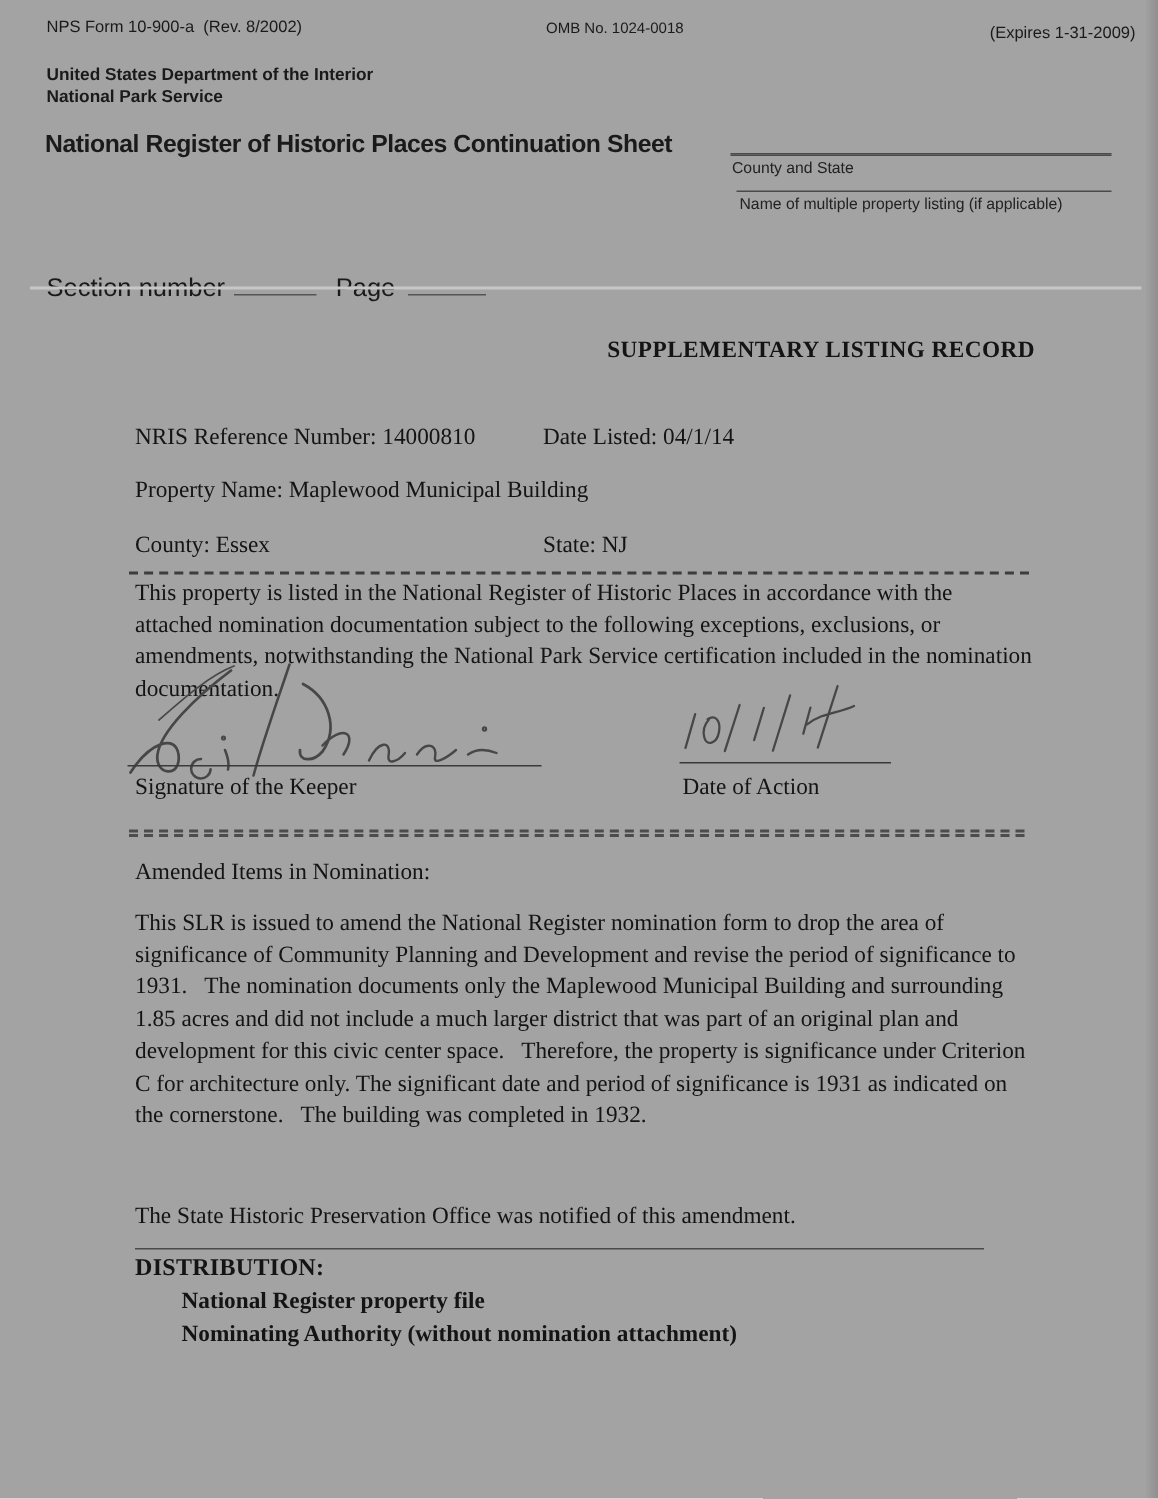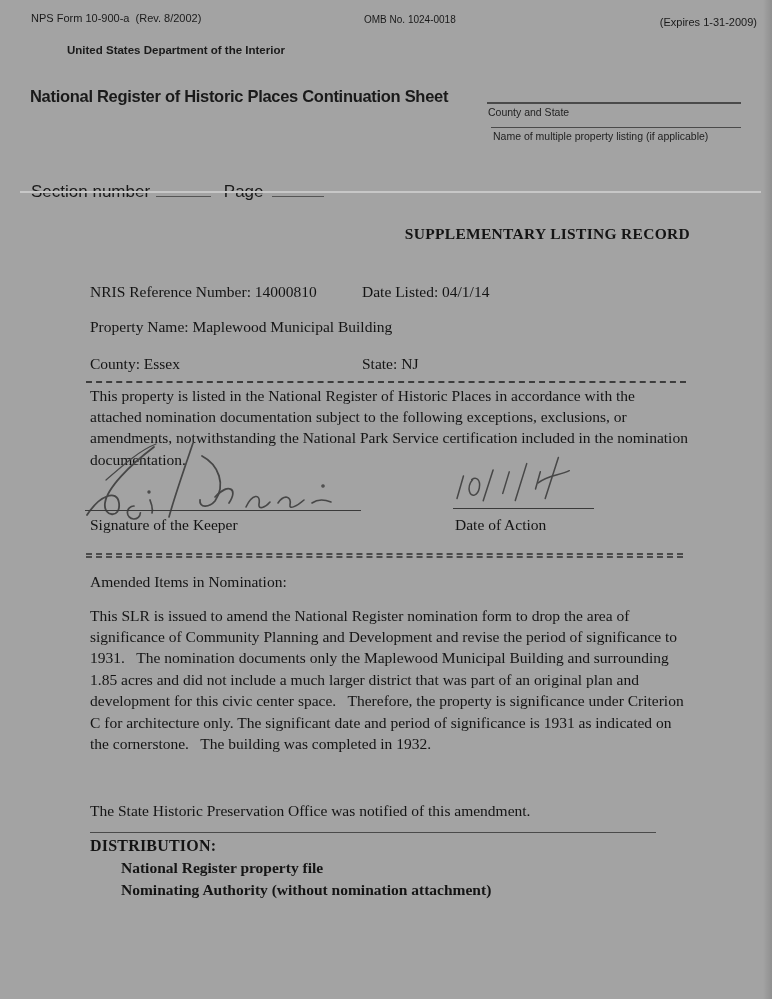--- a/index.html
+++ b/index.html
@@ -19,21 +19,21 @@
     pointer-events: none;
   }
 
   
   .sans { font-family: "Liberation Sans", sans-serif; }
   .fm-left   { position: absolute; left: 31px;  top: 12px; font-size: 11px; white-space: pre; }
   .fm-center { position: absolute; left: 349px; top: 14px; font-size: 10px; margin-left: 15px; }
   .fm-right  { position: absolute; right: 15px; top: 16px; font-size: 11px; }
   .dept {
     position: absolute; left: 31px; top: 43px;
-    font-weight: bold; font-size: 11.5px; line-height: 1.32; margin-left: 36px;
+    font-weight: bold; font-size: 11.5px; line-height: 1.32;
   }
   .form-title {
     position: absolute; left: 30px; top: 87px;
     font-weight: bold; font-size: 16.5px; letter-spacing: -0.3px;
   }
 
   .right-fields { position: absolute; left: 487px; top: 102px; width: 254px; font-size: 10.5px; color: #222; }
   .rf-rule  { border-top: 1.4px solid #4a4a4a; }
   .rf-label { padding: 2px 0 9px 1px; }
   .rf-rule.indent { margin-left: 4px; }
@@ -101,20 +101,21 @@
 <body>
 
 <div class="page">
 
   <div class="sans fm-left">NPS Form 10-900-a  (Rev. 8/2002)</div>
   <div class="sans fm-center">OMB No. 1024-0018</div>
   <div class="sans fm-right">(Expires 1-31-2009)</div>
 
   <div class="sans dept">
     <div>United States Department of the Interior</div>
+    <div>National Park Service</div>
   </div>
 
   <div class="sans form-title">National Register of Historic Places Continuation Sheet</div>
 
   <div class="sans right-fields">
     <div class="rf-rule"></div>
     <div class="rf-rule"></div>
     <div class="rf-label">County and State</div>
     <div class="rf-rule indent"></div>
     <div class="rf-label indent">Name of multiple property listing (if applicable)</div>

